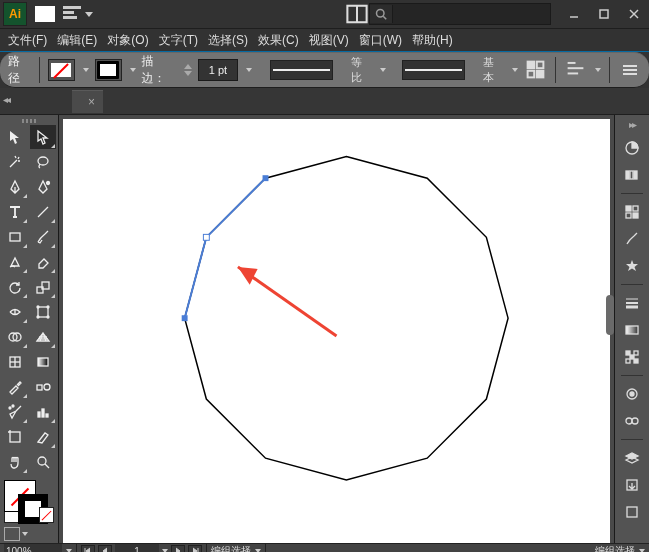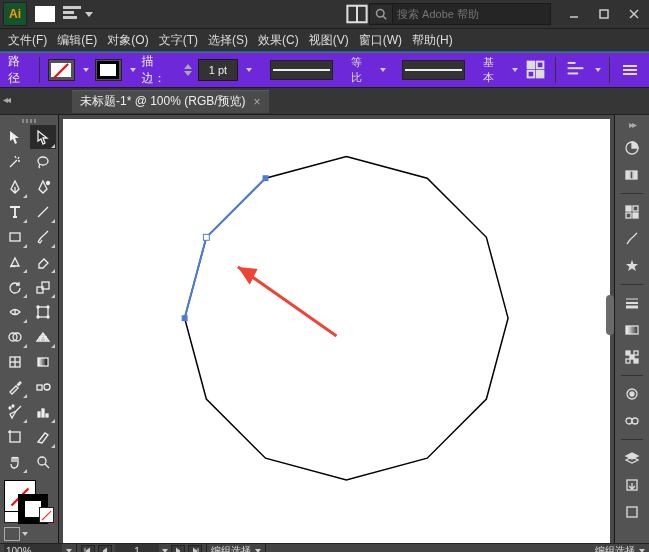--- a/index.html
+++ b/index.html
@@ -71,27 +71,28 @@
     background: #323232;
     display: flex;
     align-items: center;
     gap: 10px;
     padding-left: 8px;
     border-bottom: 1px solid #0369a1;
   }
   .menubar span { font-size: 12px; color: #ddd; }
   .control-bar {
     height: 34px;
-    background: #6d28d9;
+    background: #737373;
     border-top:1px solid #666;
     border-bottom:1px solid #1e1e1e;
     display: flex;
     align-items: center;
     padding: 0 8px;
     gap: 6px;
+    border-radius: 15px;
   }
   .ctrl-label { color:#eee; font-size:12px;}
   .sep { width:1px;height:26px;background:#333;margin:0 2px;}
   .fill-swatch, .stroke-swatch {
     width: 26px; height: 20px;
     border:1px solid #222;
     display:flex;align-items:center;justify-content:center;
     position: relative;
     background:#535353;
   }
@@ -240,21 +241,20 @@
         <line x1="8" y1="2" x2="8" y2="14"></line>
       </svg>
   </div>
   <div class="search-wrap">
     <div class="search-icon">
       <svg viewBox="0 0 16 16">
           <circle cx="7" cy="7" r="5"></circle>
           <line x1="11" y1="11" x2="15" y2="15"></line>
         </svg>
     </div>
-    <input class="search-field" placeholder="搜索 Adobe 帮助" style="">
   </div>
   <div class="win-btns">
     <div class="win-btn">
         <svg viewBox="0 0 10 10">
           <line x1="1" y1="8" x2="9" y2="8"></line>
         </svg>
       </div>
     <div class="win-btn">
         <svg viewBox="0 0 10 10">
           <rect x="1" y="1" width="8" height="8"></rect>
@@ -330,21 +330,20 @@
         <span></span>
         <span></span>
         <span></span>
       </div>
   </div>
 </div>
 
 <div class="tab-bar" style="position:relative;">
   <span class="double-chev">▸▸</span>
   <div class="tab">
-    <span>未标题-1* @ 100% (RGB/预览)</span>
     <span class="close-x">×</span>
   </div>
 </div>
 
 <div class="body-row">
 
   <div class="tools">
     <div class="tool-grip">
         <span></span>
         <span></span>

